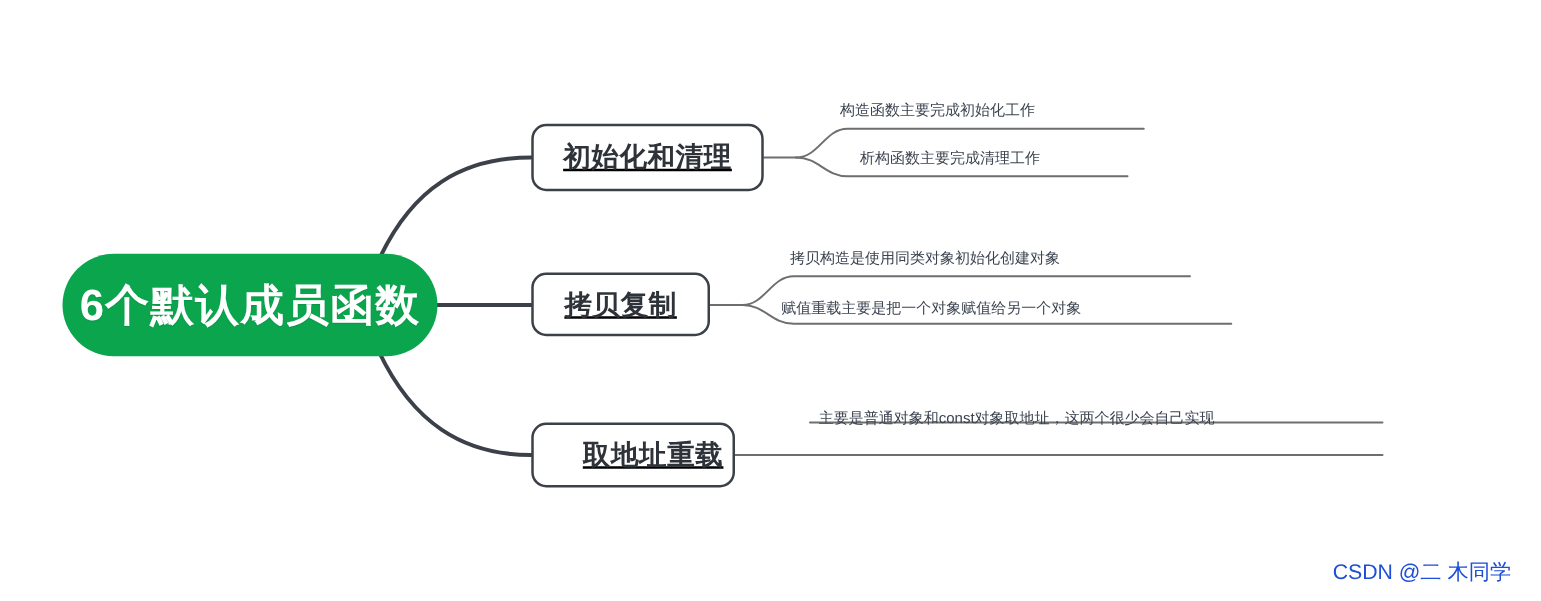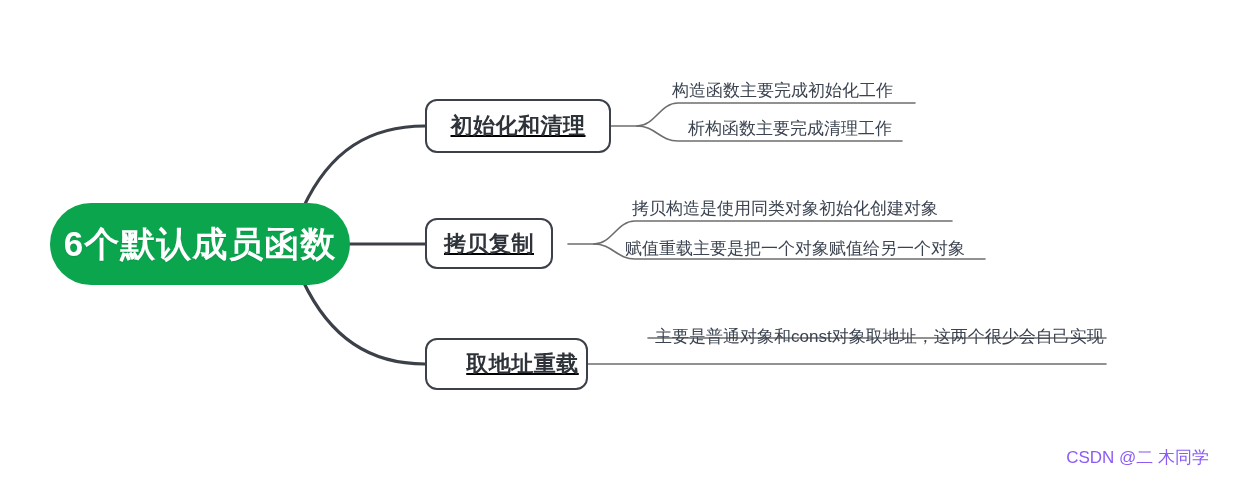--- a/index.html
+++ b/index.html
@@ -63,43 +63,43 @@
     text-decoration: underline;
   }
   .branch-label {
     color: #2E3239;
     font-size: 22px;
     font-weight: bold;
     white-space: nowrap;
     letter-spacing: 0.5px;
   }
   #branch-0 { left: 425px; top: 99px;  width: 186px; height: 54px; }
-  #branch-1 { left: 425px; top: 218px; width: 128px; height: 51px; }
+  #branch-1 { left: 425px; top: 218px; width: 143px; height: 51px; }
   #branch-2 { left: 425px; top: 338px; width: 163px; height: 52px; padding-left: 32px; }
 
   
   .leaf-label {
     position: absolute;
     color: #3B4350;
-    font-size: 17px;
+    font-size: 12px;
     white-space: nowrap;
     line-height: 1;
   }
   #leaf-0-0 { left: 672px; top: 82px;  }
   #leaf-0-1 { left: 688px; top: 120px; }
   #leaf-1-0 { left: 632px; top: 200px; }
   #leaf-1-1 { left: 625px; top: 240px; }
   #leaf-2-0 { left: 655px; top: 328px; }
 
   
   .watermark {
     position: absolute;
     right: 24px;
     bottom: 12px;
-    color: #8b5cf6;
+    color: #1d4ed8;
     font-size: 17px;
     white-space: nowrap;
   }
 </style>
 </head>
 <body>
 
 <div id="canvas">
 
   <svg id="edges" viewBox="0 0 1233 481" width="1233" height="481">

